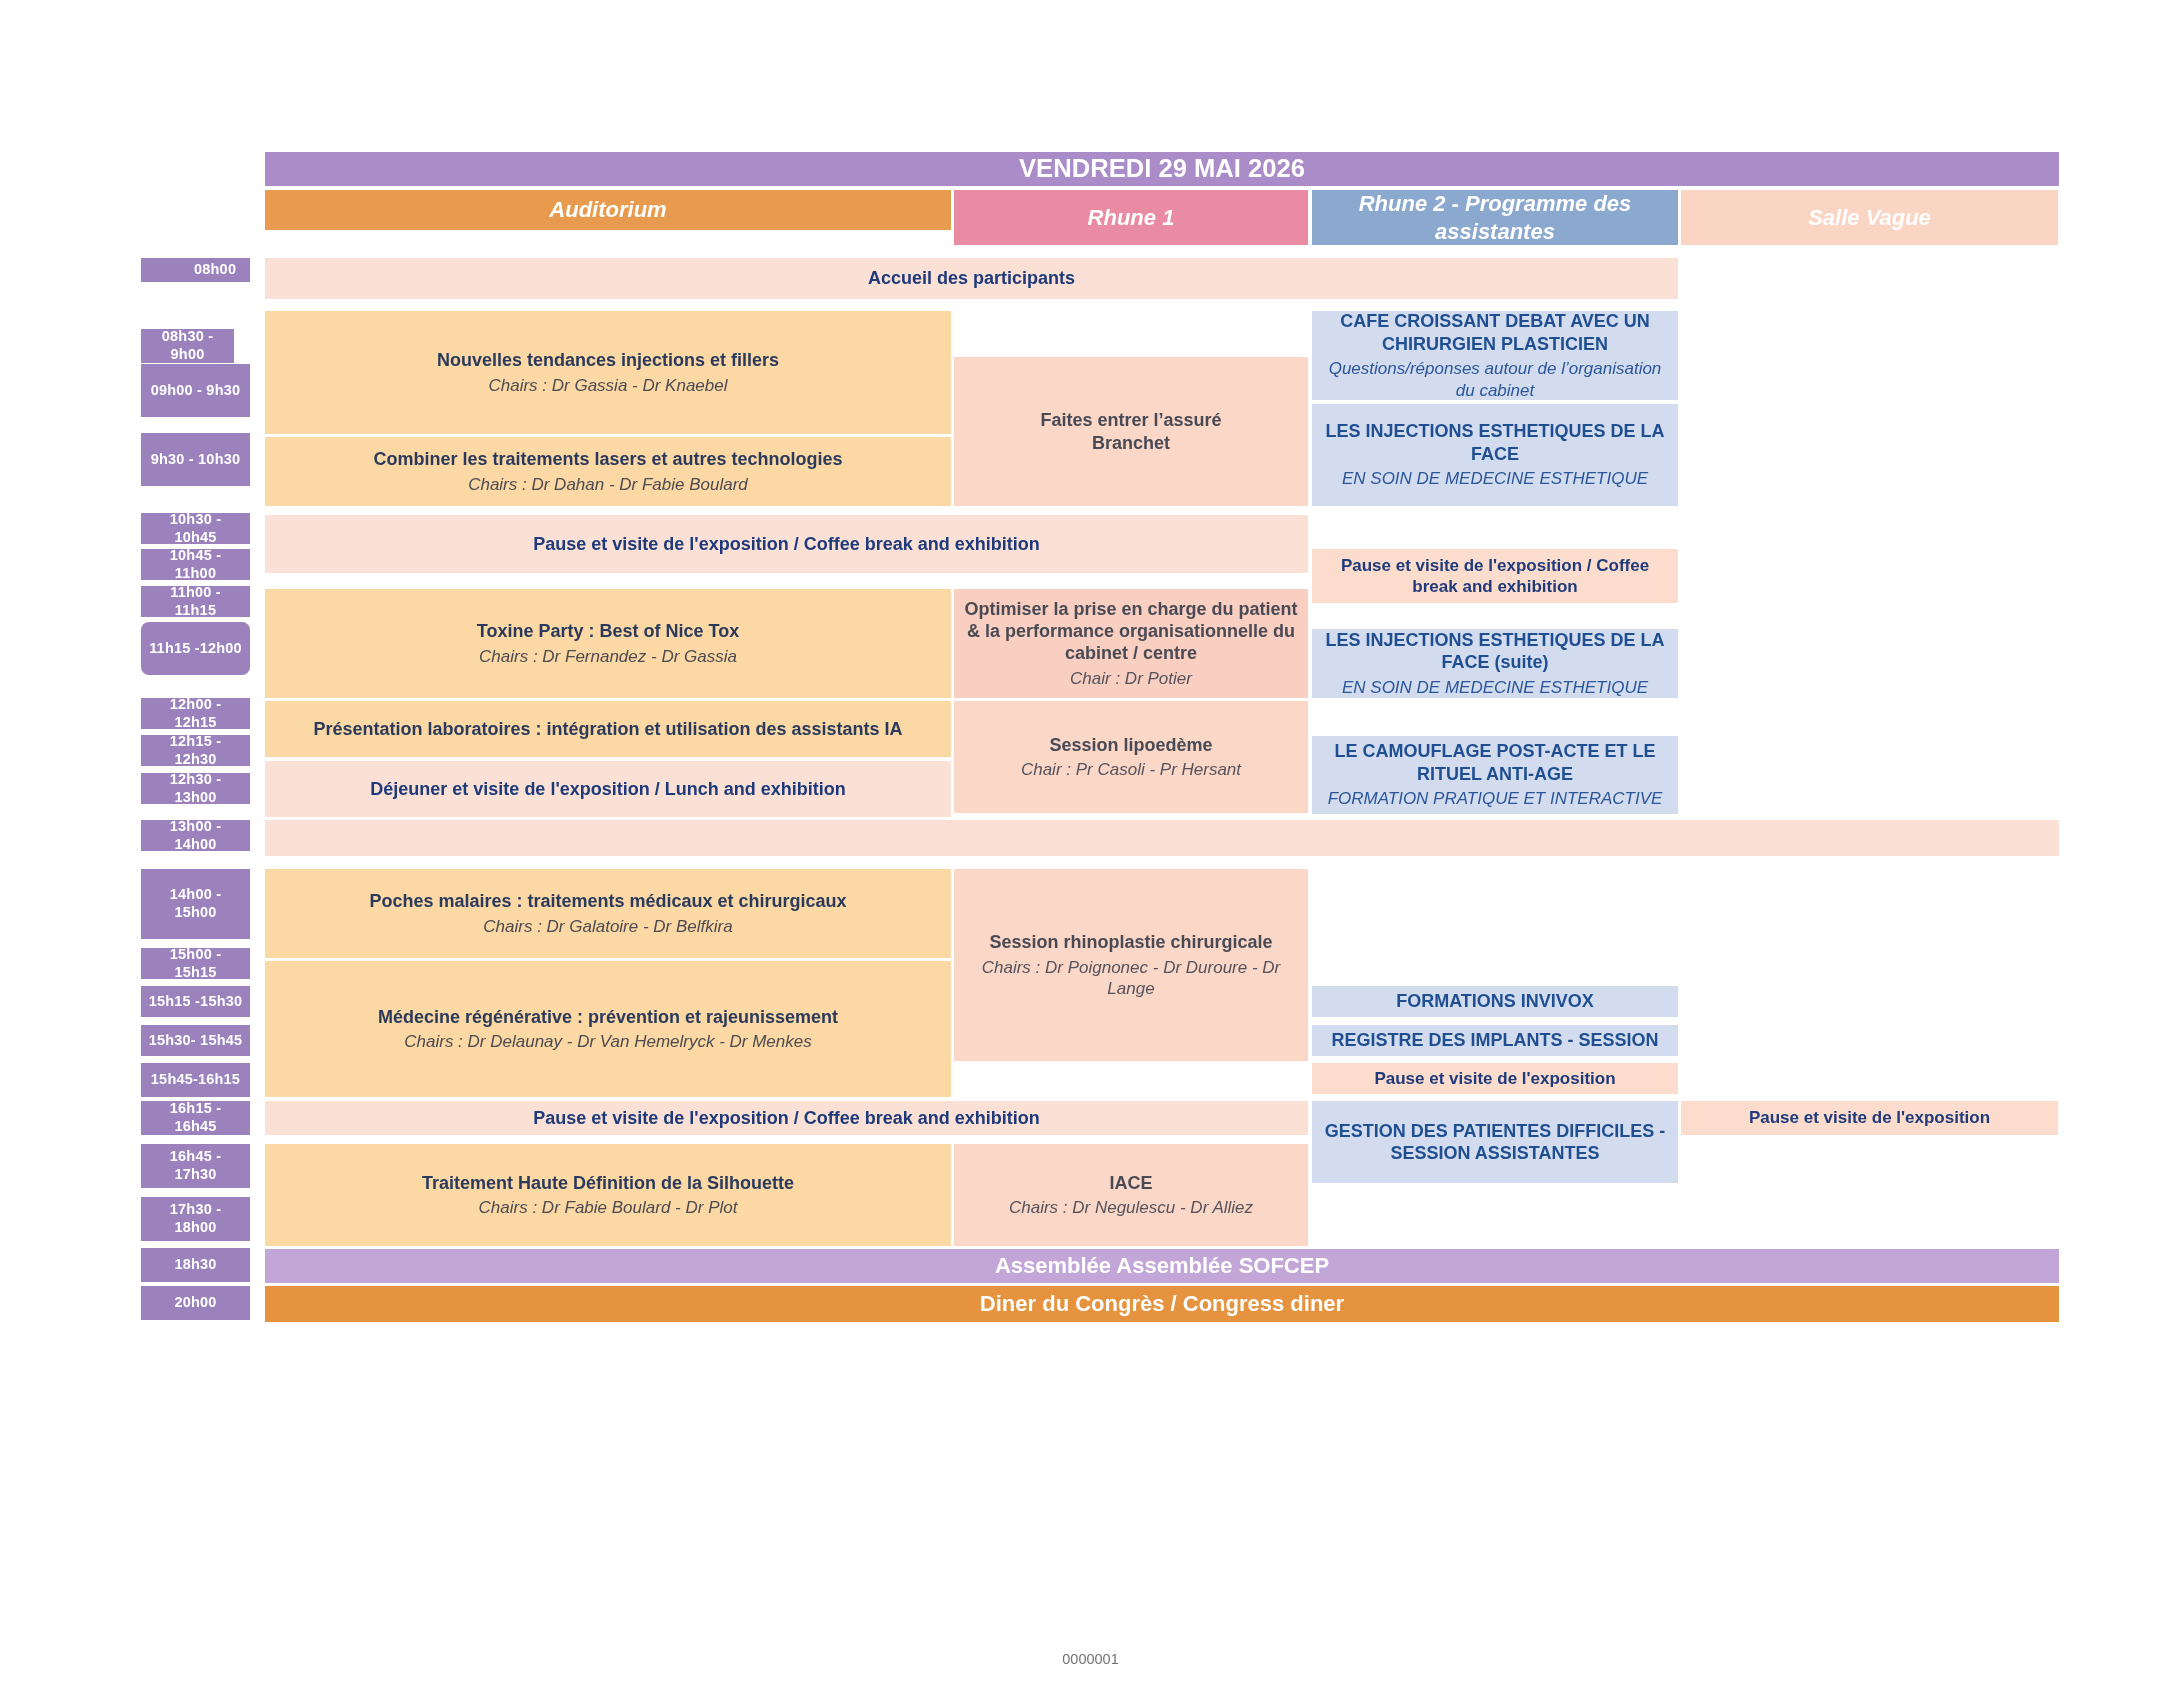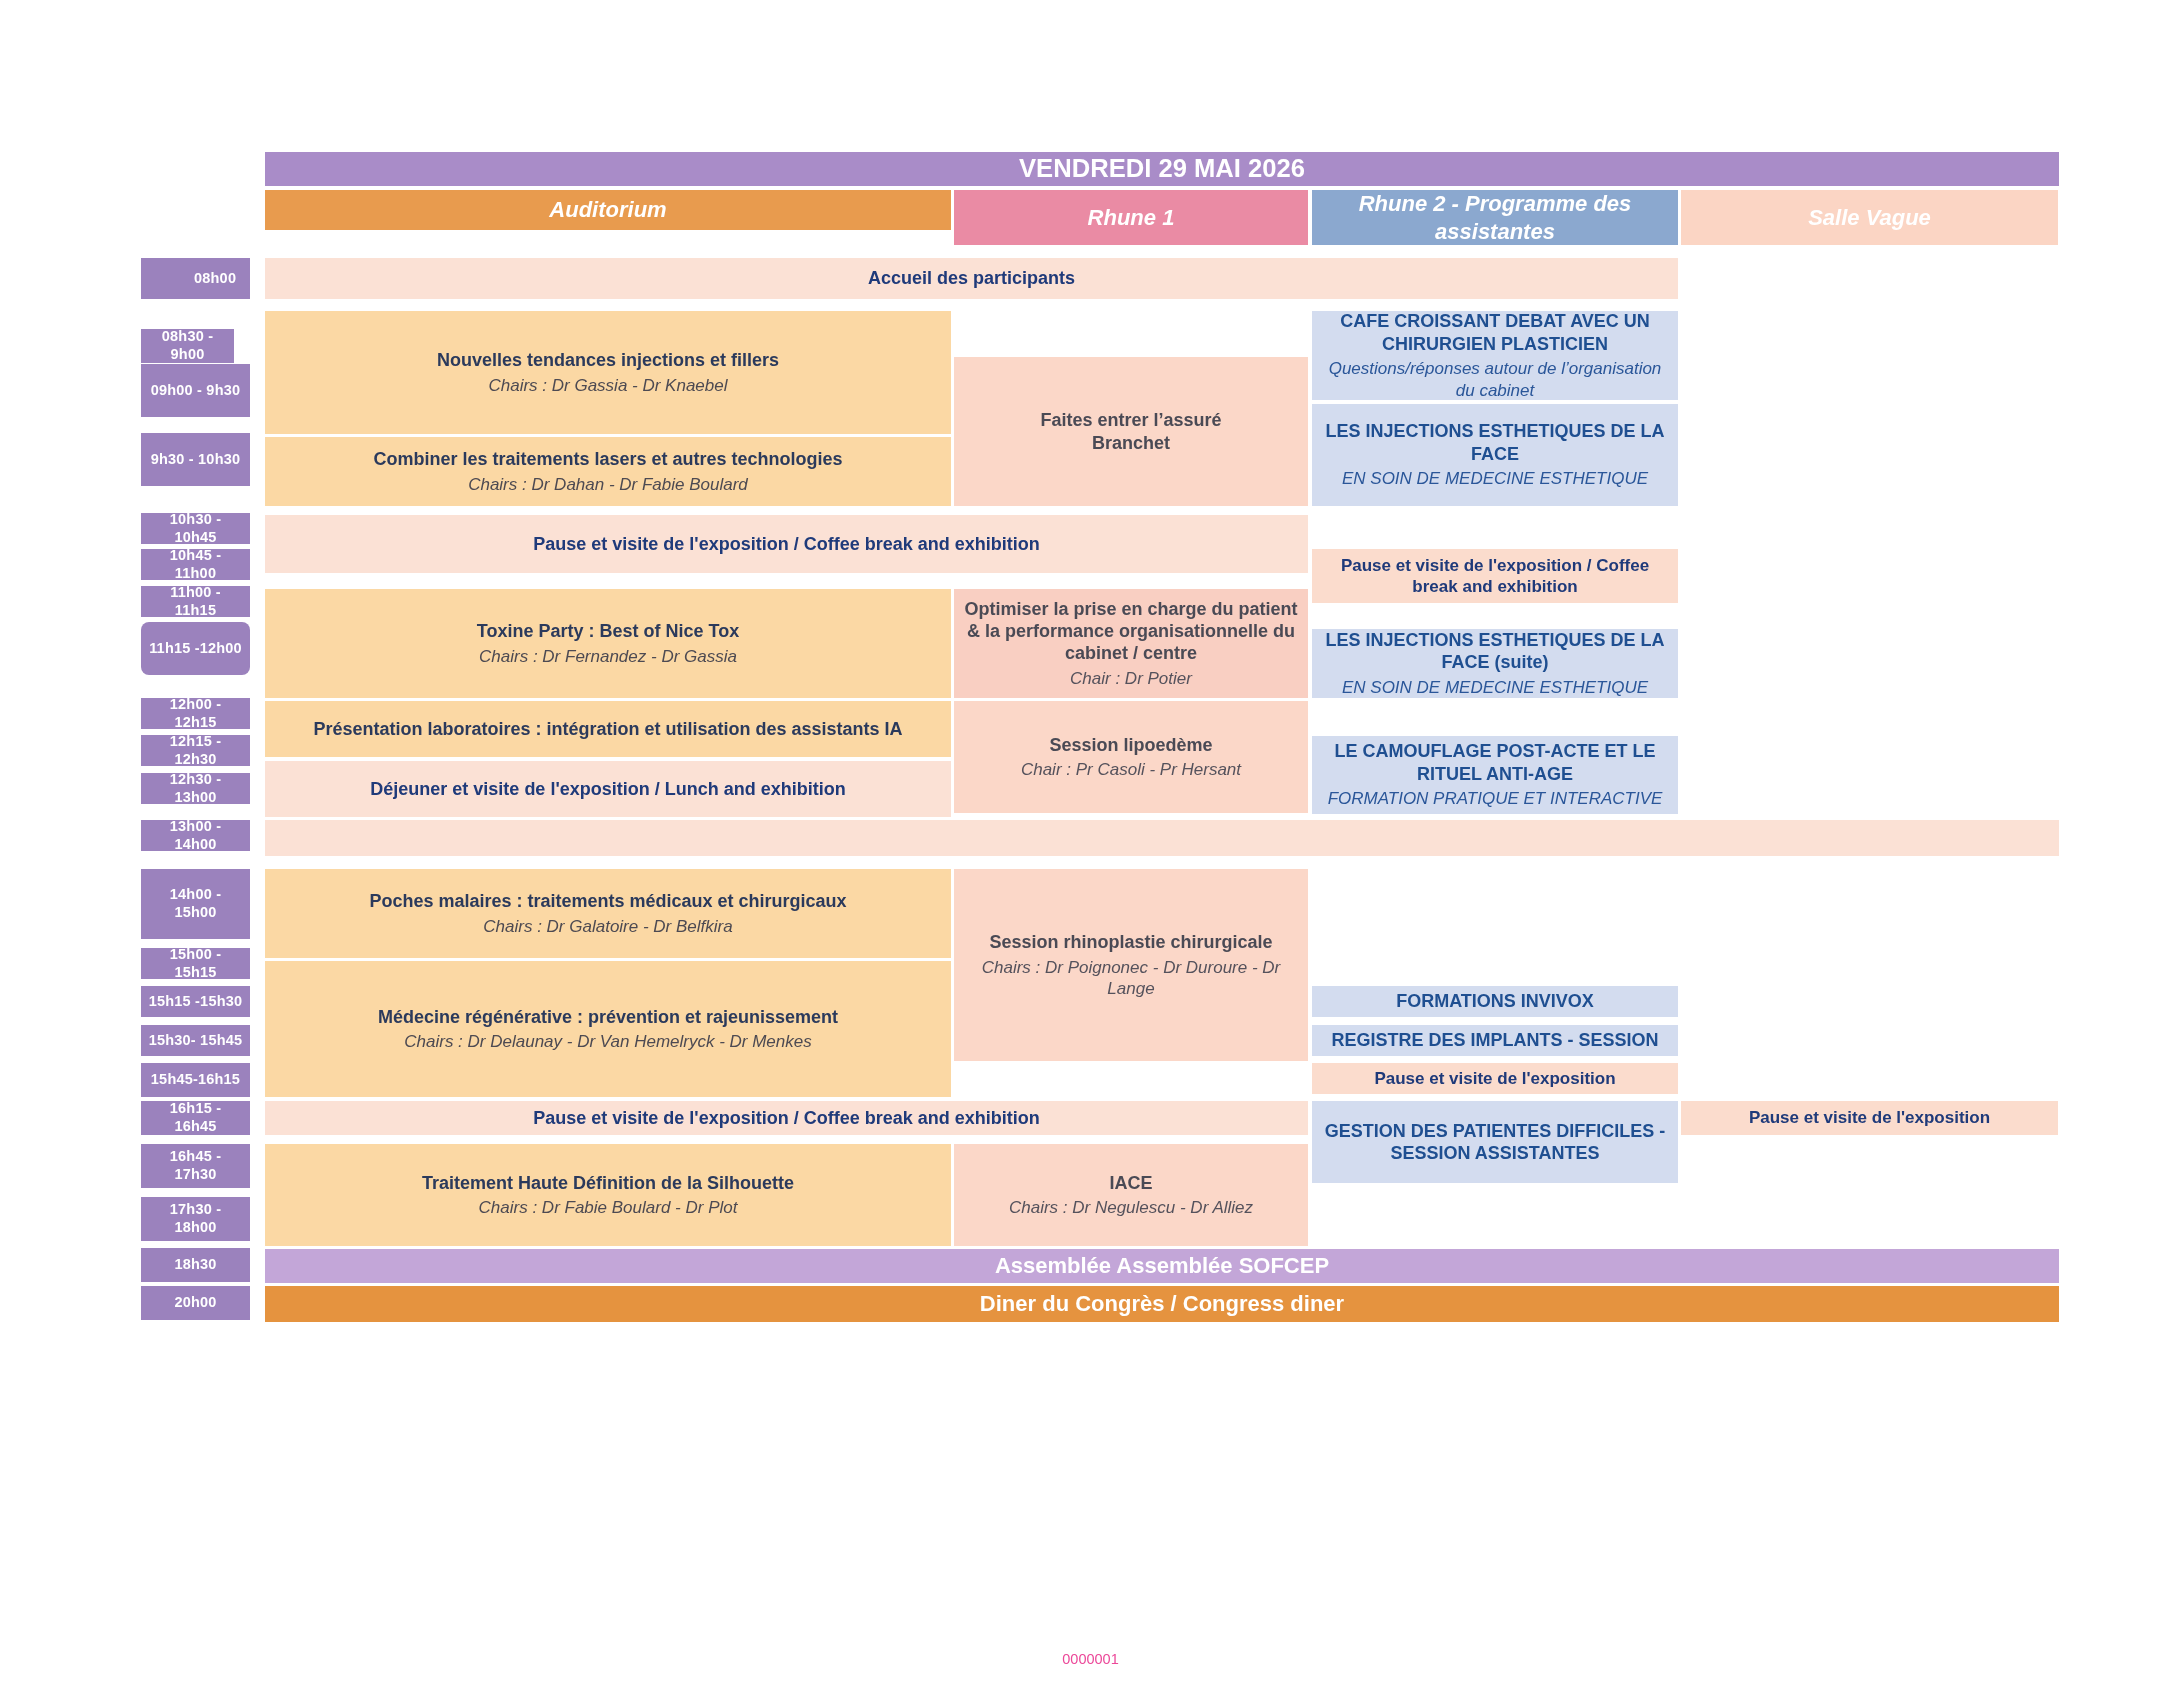--- a/index.html
+++ b/index.html
@@ -105,21 +105,21 @@
   }
   .b-empty { background: #fbe1d5; }
 
   .footer-num {
     position: absolute;
     left: 0;
     top: 1651px;
     width: 2181px;
     text-align: center;
     font-size: 14.5px;
-    color: #ec4899;
+    color: #737373;
     font-family: "Liberation Sans", sans-serif;
   }
 </style>
 </head>
 <body>
 
 <div id="sheet">
 
   <div class="cell daybanner" style="left:265px; top:152px; width:1794px; height:34px;">
     <span>VENDREDI 29 MAI 2026</span>
@@ -131,21 +131,21 @@
   <div class="cell roomhead rh-rhune1" style="left:954px; top:190px; width:354px; height:55px;">
     <span>Rhune 1</span>
   </div>
   <div class="cell roomhead rh-rhune2" style="left:1312px; top:190px; width:366px; height:55px;">
     <span>Rhune 2 - Programme des assistantes</span>
   </div>
   <div class="cell roomhead rh-salle" style="left:1681px; top:190px; width:377px; height:55px;">
     <span>Salle Vague</span>
   </div>
 
-  <div class="cell timechip" style="left:141px; top:258px; width:109px; height:41px;padding-left:46px;">
+  <div class="cell timechip" style="left:141px; top:258px; width:109px; height:24px;padding-left:46px;">
       <span>08h00</span>
     </div>
   <div class="cell timechip" style="left:141px; top:309px; width:93px; height:34px;margin-top:20px;">
       <span>08h30 - 9h00</span>
     </div>
   <div class="cell timechip" style="left:141px; top:364px; width:109px; height:53px;">
       <span>09h00 - 9h30</span>
     </div>
   <div class="cell timechip" style="left:141px; top:433px; width:109px; height:53px;">
       <span>9h30 - 10h30</span>

